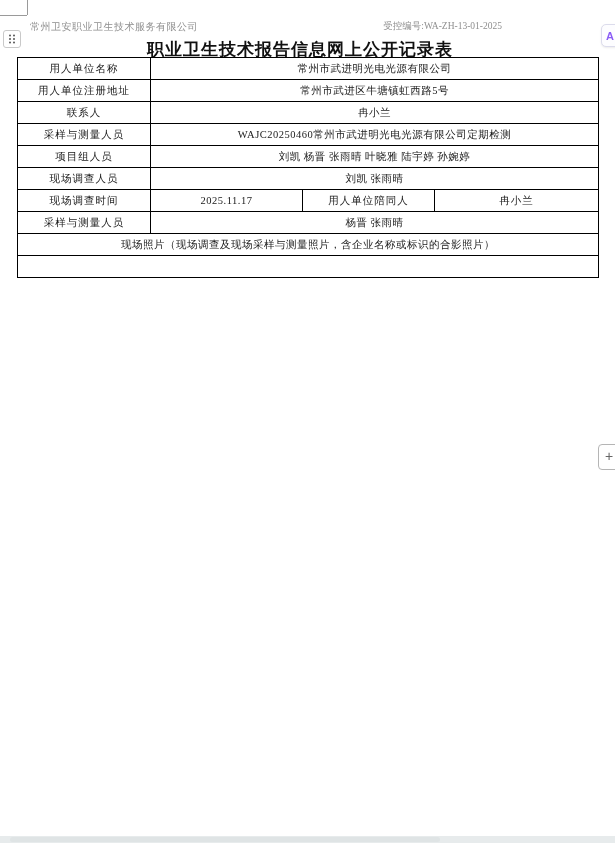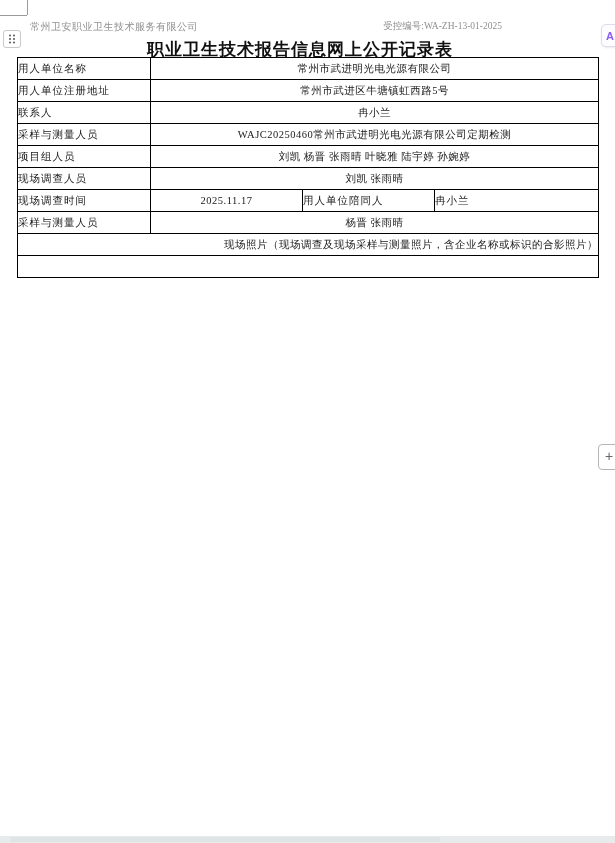--- a/index.html
+++ b/index.html
@@ -18,23 +18,23 @@
   .hscrollbar{left:0;top:836px;width:615px;height:7px;background:#e7ebec;}
   .hscrollbar .thumb{position:absolute;left:10px;top:1px;width:430px;height:5px;background:#dfe4e5;border-radius:3px;}
 
   .doc-header{left:30px;top:20px;font-size:10px;color:#8f8f8f;letter-spacing:.5px;}
   .doc-ctrl{left:352px;top:20px;width:150px;font-size:9.5px;color:#8f8f8f;text-align:right;}
   .doc-title{left:60px;top:38px;width:480px;text-align:center;font-size:17px;font-weight:bold;color:#111;letter-spacing:1px;}
 
   
   table.rec{position:absolute;left:17px;top:57px;width:581px;border-collapse:collapse;table-layout:fixed;}
   table.rec td{border:1px solid #000;font-size:10.5px;color:#1a1a1a;padding:0;height:21px;overflow:hidden;white-space:nowrap;}
-  td.lbl{text-align:left;letter-spacing:1px;}
+  td.lbl{text-align:center;letter-spacing:1px;}
   td.val{text-align:center;padding-left:13px;letter-spacing:.5px;}
-  td.cap{text-align:right;padding-left:13px;height:22px;letter-spacing:.5px;}
+  td.cap{text-align:center;padding-left:13px;height:22px;letter-spacing:.5px;}
   td.photos{height:566px;position:relative;vertical-align:top;}
 </style>
 </head>
 <body>
 
 <div class="abs corner-v"></div>
 <div class="abs corner-h"></div>
 
 <div class="abs drag-handle">
   <svg width="8" height="10" viewBox="0 0 8 10">

